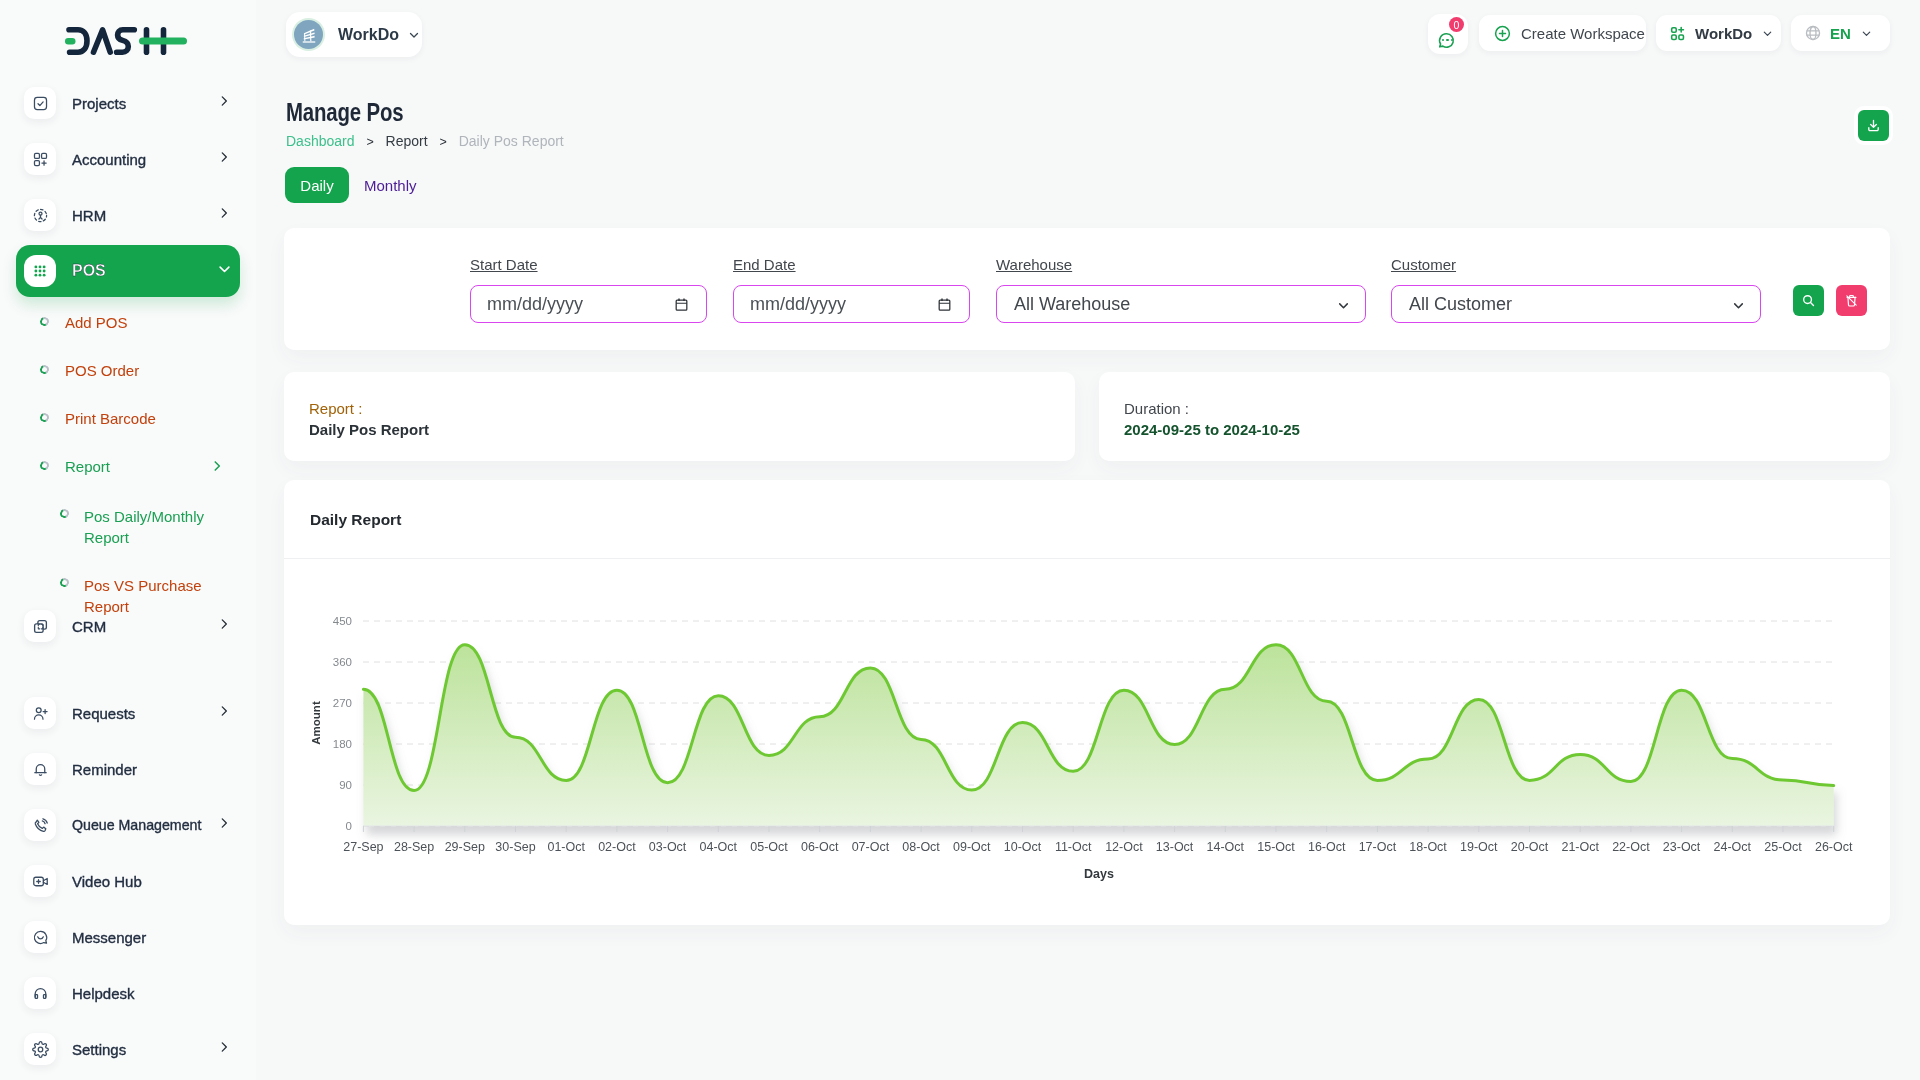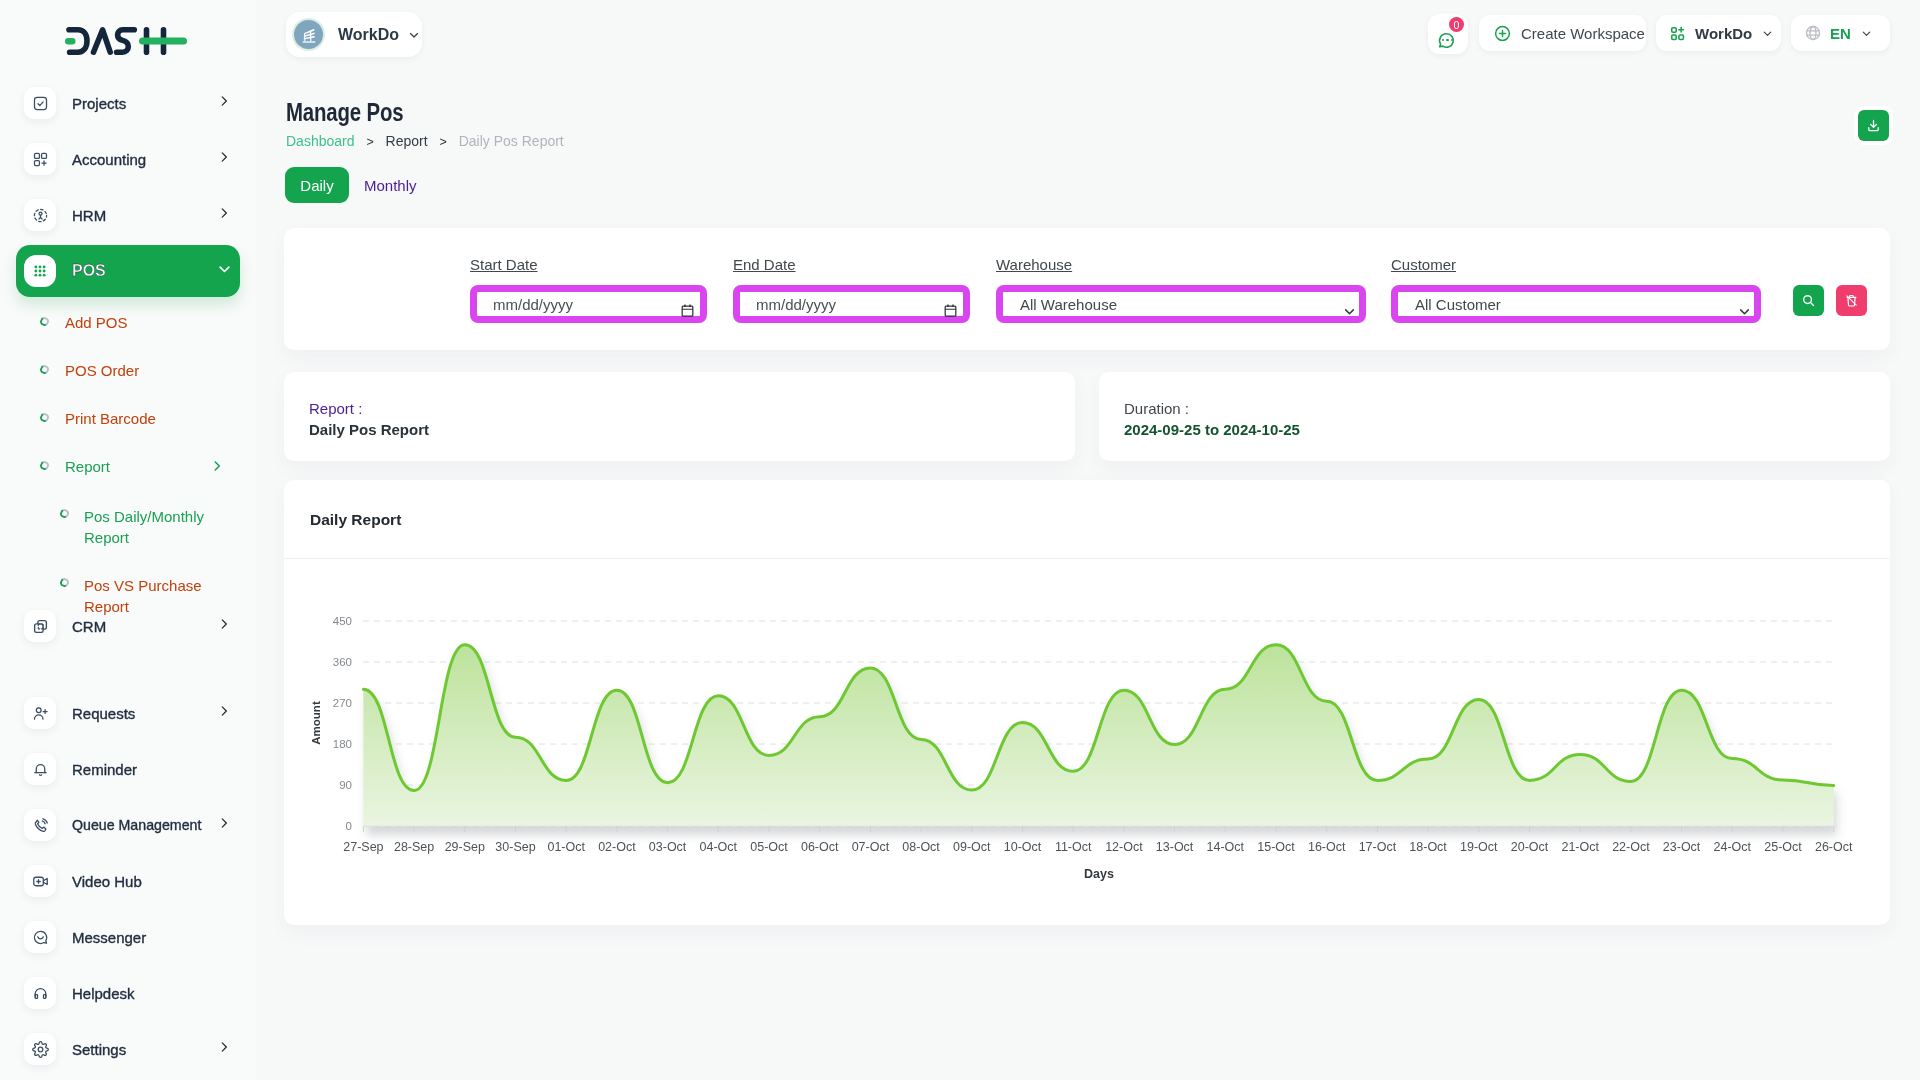--- a/index.html
+++ b/index.html
@@ -12,21 +12,21 @@
   .mitem  { position:absolute; left:0; width:256px; height:32px; }
   .mtext  { position:absolute; left:72px; top:50%; transform:translateY(-50%); font-size:15px; color:#222e41; -webkit-text-stroke:.35px #222e41;}
   .chev   { position:absolute; left:217px; top:50%; transform:translateY(-50%); }
   .bullet { position:absolute; width:9px; height:9px; border-radius:50%; border:2px solid #b9c0c8; border-bottom-color:#1aa053; border-left-color:#1aa053; transform:rotate(20deg);}
   .sub    { position:absolute; font-size:15px; color:#c2410c; }
   .grn    { color:#1aa053 !important; }
   
   .pill { position:absolute; background:#fff; border-radius:12px; box-shadow:0 2px 6px rgba(40,50,70,.05); display:flex; align-items:center; }
   
   .card { position:absolute; background:#fff; border-radius:10px; box-shadow:0 8px 20px rgba(60,70,90,.045); }
-  .inp  { position:absolute; height:38px; background:#fff; border:7px solid #d946ef; border-radius:8px; font-size:15px; color:#42474d; display:flex; align-items:center; }
+  .inp  { position:absolute; height:38px; background:#fff; border:1px solid #d946ef; border-radius:8px; font-size:18px; color:#42474d; display:flex; align-items:center; }
   .lab  { position:absolute; font-size:15px; color:#42474d;text-decoration:underline; }
   .btn-sq { position:absolute; width:31px; height:31px; border-radius:6px; display:flex; align-items:center; justify-content:center; }
 </style>
 </head>
 <body>
 
 <div class="abs" style="left:0;top:0;width:256px;height:1080px;background:#f9fafa;">
 
   <svg class="abs" style="left:62px;top:24px;" width="128" height="34" viewBox="0 0 128 34">
     <g fill="none" stroke="#14263c" stroke-width="5.6" stroke-linecap="round" stroke-linejoin="round">
@@ -333,21 +333,21 @@
 <div class="btn-sq" style="left:1836px;top:285px;background:#f13c6e;">
   <svg width="15" height="15" viewBox="0 0 24 24" fill="none" stroke="#fff" stroke-width="1.9" stroke-linecap="round" stroke-linejoin="round">
       <path d="M5 7h2.2M10.8 7H19M9 7V5.4A1.4 1.4 0 0 1 10.4 4h3.2A1.4 1.4 0 0 1 15 5.4V7"></path>
       <path d="M6.3 7l.9 12.2A1.8 1.8 0 0 0 9 20.8h6a1.8 1.8 0 0 0 1.8-1.6L17.7 7"></path>
       <path d="M4.5 4.5l15 15" stroke-width="1.7"></path>
     </svg>
 </div>
 
 <div class="card" style="left:284px;top:372px;width:791px;height:89px;"></div>
 <div class="card" style="left:1099px;top:372px;width:791px;height:89px;"></div>
-<span class="abs" style="left:309px;top:400px;font-size:15px;color:#4c1d95;">Report :</span>
+<span class="abs" style="left:309px;top:400px;font-size:15px;color:#a16207;">Report :</span>
 <span class="abs" style="left:309px;top:421px;font-size:15px;font-weight:700;color:#2b3238;">Daily Pos Report</span>
 <span class="abs" style="left:1124px;top:400px;font-size:15px;color:#42474d;">Duration :</span>
 <span class="abs" style="left:1124px;top:421px;font-size:15px;font-weight:700;color:#14532d;">2024-09-25 to 2024-10-25</span>
 
 <div class="card" style="left:284px;top:480px;width:1606px;height:445px;"></div>
 <span class="abs" style="left:310px;top:511px;font-size:15.5px;font-weight:700;color:#23292e;">Daily Report</span>
 <div class="abs" style="left:284px;top:558px;width:1606px;height:1px;background:#eef0f2;"></div>
 
 <svg class="abs" style="left:284px;top:558px;" width="1606" height="367" viewBox="0 0 1606 367">
 <defs>

